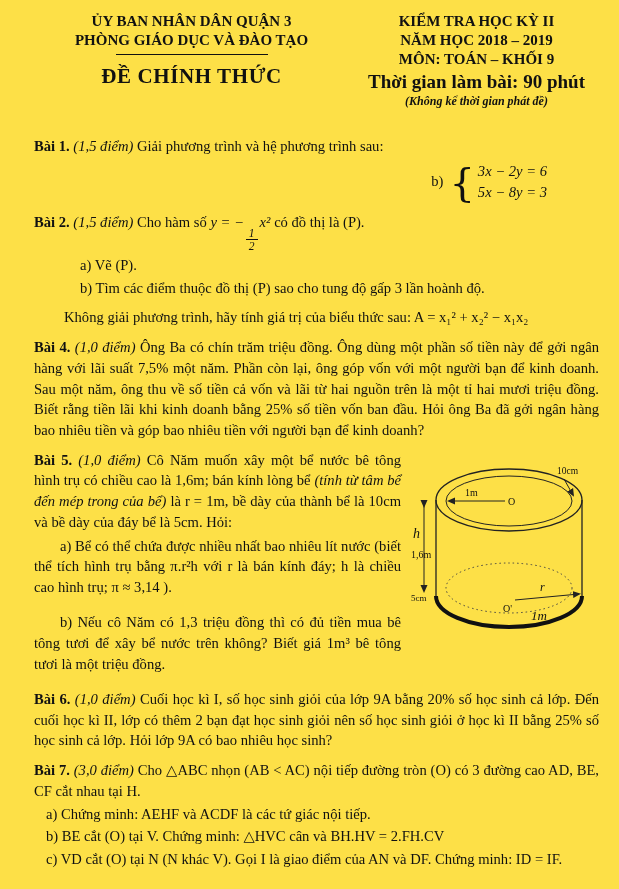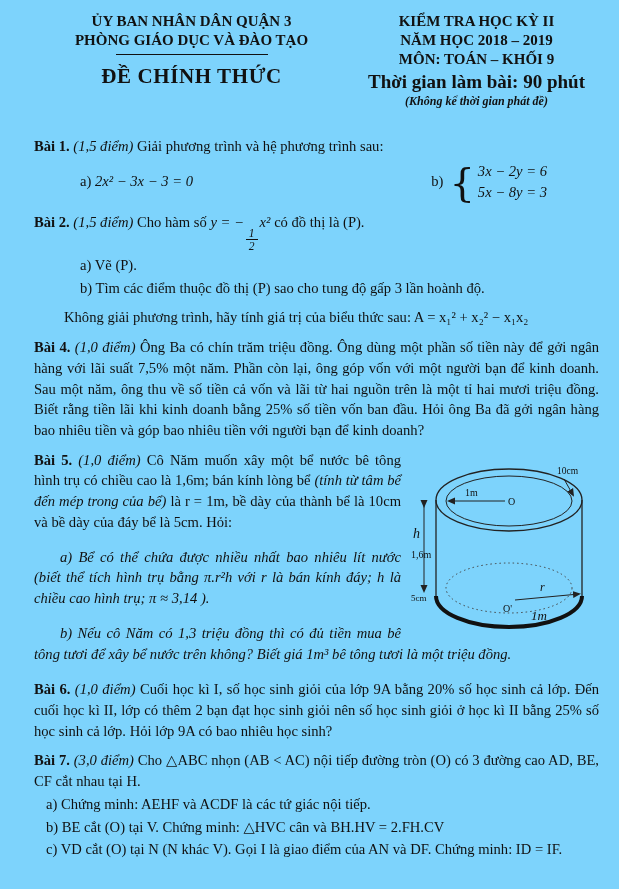--- a/index.html
+++ b/index.html
@@ -1,19 +1,19 @@
 <!DOCTYPE html>
 <html lang="vi"><head>
 <meta charset="utf-8">
 <style>
   html,body{margin:0;padding:0;background:#fff;}
   .page{
     width:619px;height:889px;box-sizing:border-box;
     padding:12px 20px 6px 34px;
-    background:#7dd3fc;color:#111;
+    background:#fde047;color:#111;
     font-family:"Liberation Serif","DejaVu Serif",serif;
     font-size:14.6px;line-height:1.42;
     position:relative;overflow:hidden;
   }
   
   .header{display:flex;justify-content:space-between;align-items:flex-start;}
   .header-left{width:315px;text-align:center;}
   .header-right{width:245px;text-align:center;}
   .h-bold{font-weight:bold;font-size:15px;line-height:1.28;}
   .h-rule{width:152px;border-top:1.6px solid #111;margin:4px auto 7px auto;}
@@ -29,21 +29,21 @@
   .math{font-style:italic;}
   .row-ab{display:flex;align-items:center;margin-top:4px;}
   .part-a-cell{margin-left:46px;}
   .part-b-cell{margin-left:auto;margin-right:52px;display:flex;align-items:center;}
   .brace{font-size:40px;font-weight:400;line-height:.9;margin:0 3px 0 6px;font-family:"DejaVu Serif",serif;}
   .system{display:flex;flex-direction:column;line-height:1.45;}
   .sub-line{margin:2px 0 0 46px;}
   .indent-line{margin-left:30px;}
   .frac{display:inline-flex;flex-direction:column;text-align:center;vertical-align:-0.85em;font-size:11.5px;line-height:1.1;margin:0 2px;font-style:italic;}
   .frac .den{border-top:1.2px solid #111;padding:0 3px;}
-  .part-para{margin-top:14px;text-indent:26px;text-align:justify;font-style:italic;}
+  .part-para{margin-top:3px;text-indent:26px;text-align:justify;}
   .part-para-np{margin:2px 0 0 12px;text-align:left;}
   
   .fig-wrap{float:right;width:188px;height:182px;margin:4px 0 2px 10px;}
   .fig-wrap svg{width:100%;height:100%;}
   .ln{stroke:#222;stroke-width:1.3;fill:none;}
   .thin{stroke:#222;stroke-width:1;fill:none;}
   .thick{stroke:#111;stroke-width:4;fill:none;}
   .dots{stroke:#444;stroke-width:1;fill:none;stroke-dasharray:1.5,3;}
   .fig-t{fill:#111;font-family:"Liberation Serif",serif;}
   .clear{clear:both;}
@@ -71,24 +71,20 @@
 
   <div class="problems">
 
     <div class="problem">
       <p class="para">
         <span class="p-label">Bài 1.</span>
         <span class="p-points">(1,5 điểm)</span>
         <span>Giải phương trình và hệ phương trình sau:</span>
       </p>
       <div class="row-ab">
-        <div class="part-a-cell">
-          <span>a)</span>
-          <span class="math">2x² − 3x − 3 = 0</span>
-        </div>
         <div class="part-b-cell">
           <span>b)</span>
           <span class="brace">{</span>
           <span class="system">
             <span class="math">3x − 2y = 6</span>
             <span class="math">5x − 8y = 3</span>
           </span>
         </div>
       </div>
     </div>

